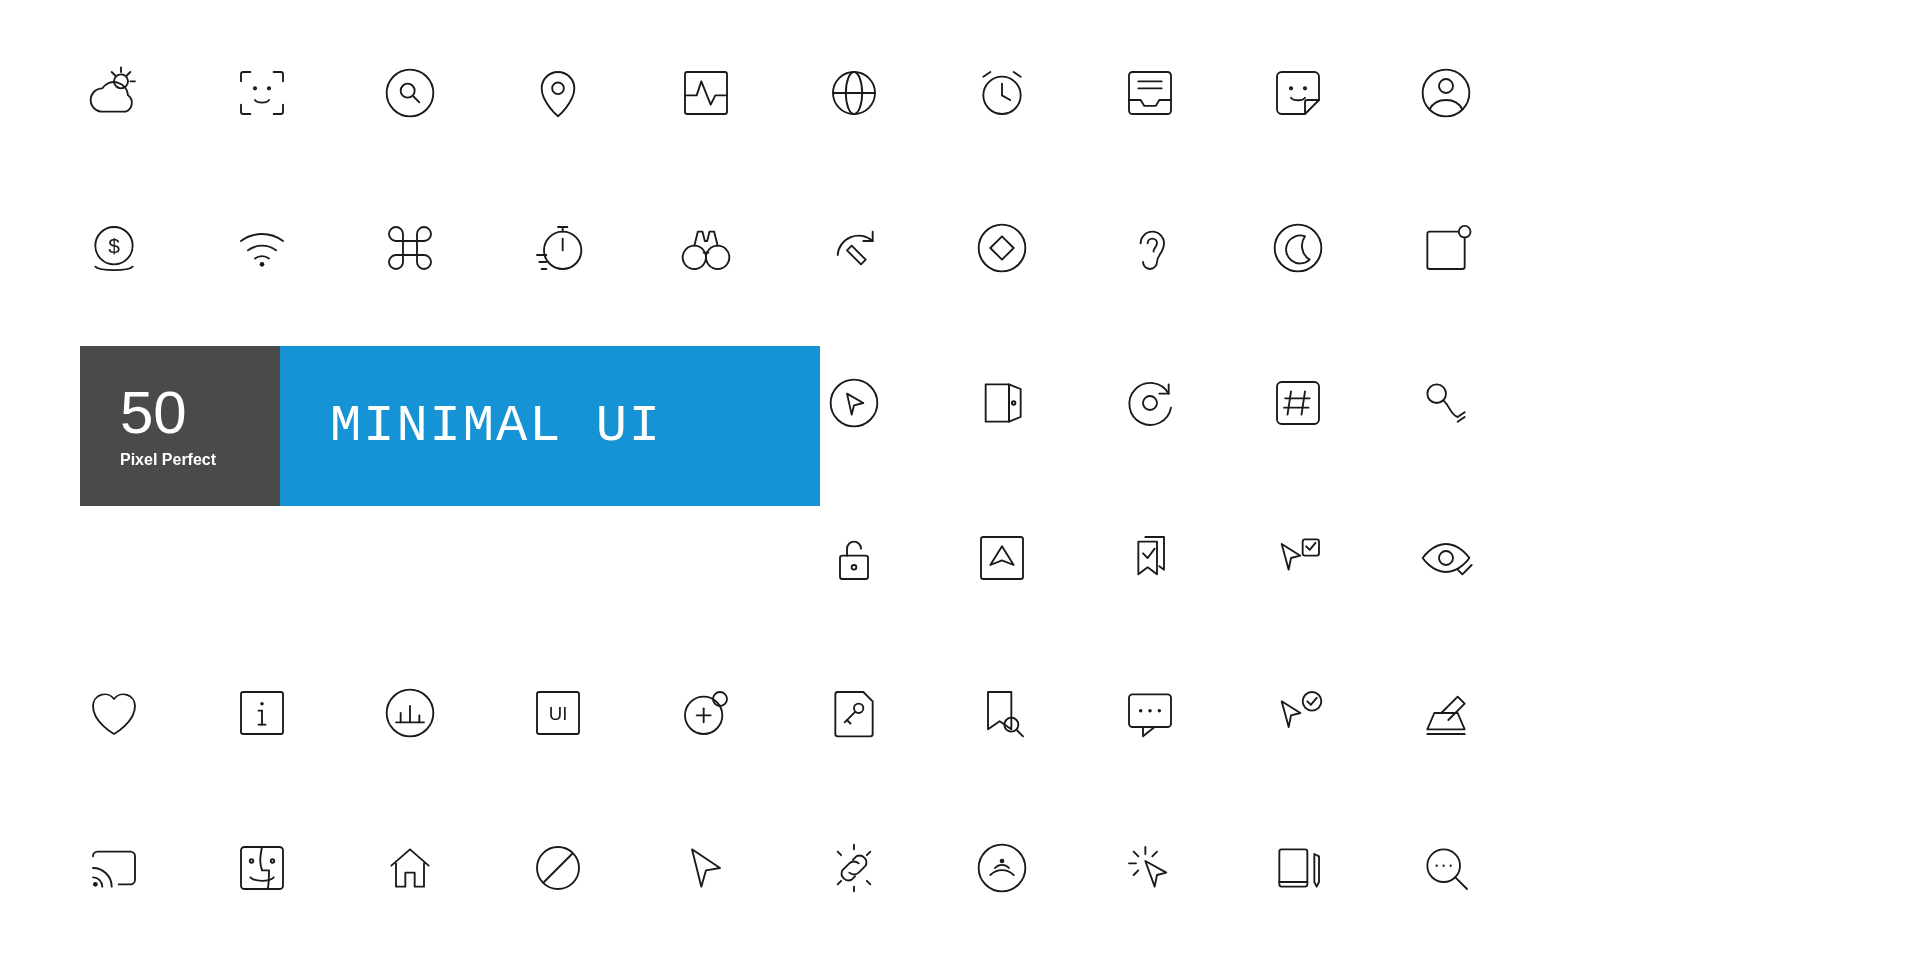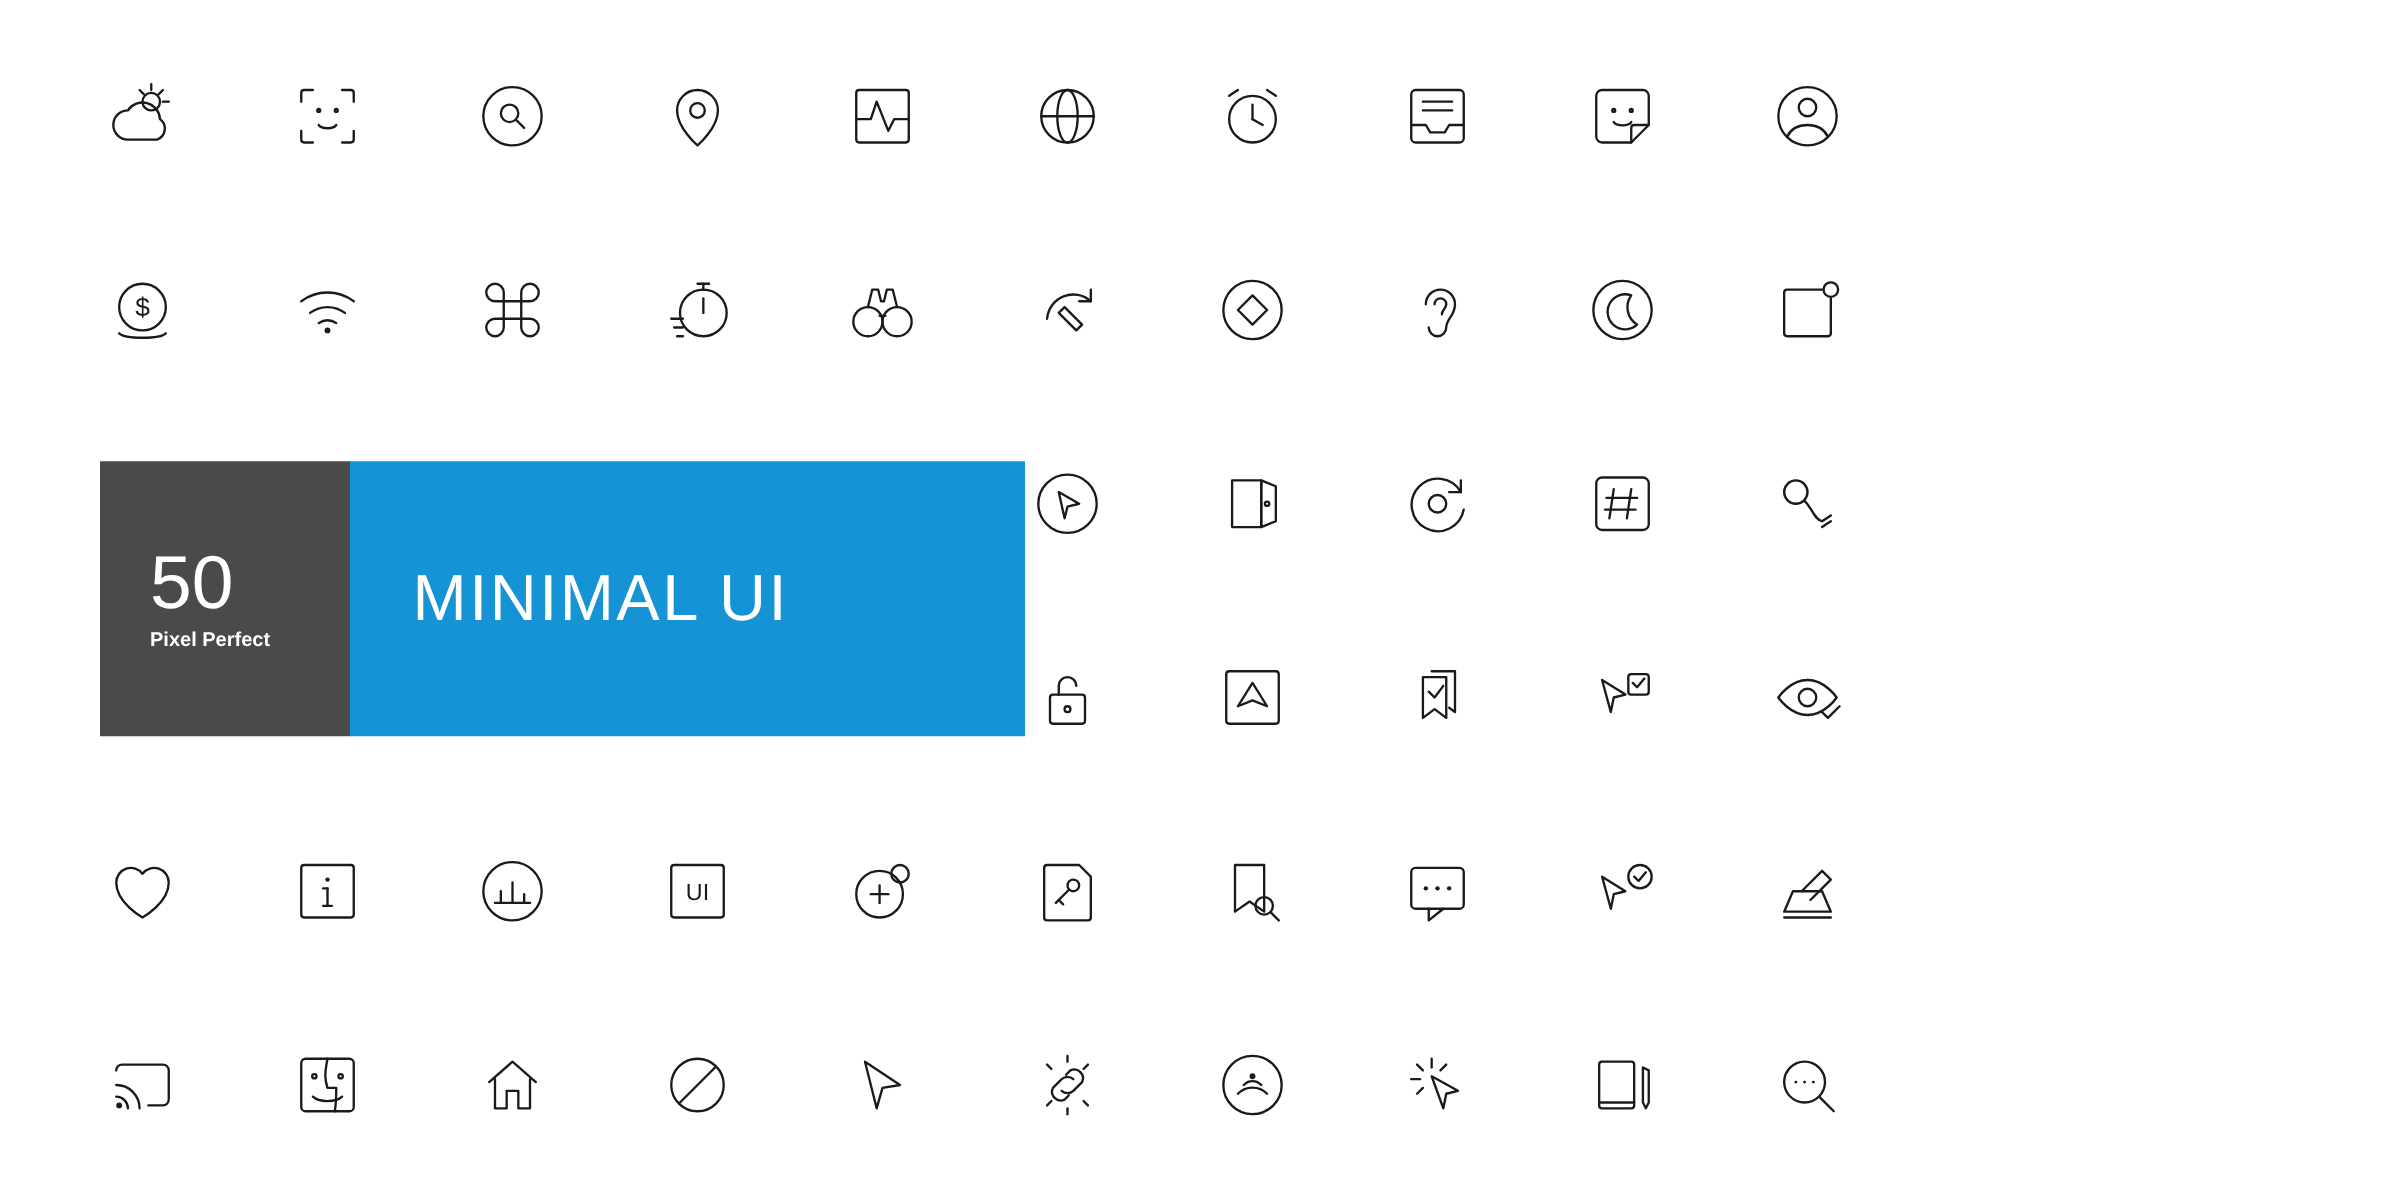--- a/index.html
+++ b/index.html
@@ -39,22 +39,22 @@
     stroke-width: 1.6;
     fill: none;
     stroke-linecap: round;
     stroke-linejoin: round;
     overflow: visible;
   }
   
   .badge {
     position: absolute;
     left: 80px;
-    top: 369px;
-    height: 220px;
+    top: 346px;
+    height: 160px;
     display: flex;
     z-index: 5;
   }
   .badge-left {
     background: #4a4a4a;
     color: #fff;
     width: 200px;
     display: flex;
     flex-direction: column;
     justify-content: center;
@@ -73,20 +73,21 @@
   .badge-right {
     background: #1593d4;
     color: #fff;
     width: 540px;
     display: flex;
     align-items: center;
     padding-left: 50px;
     font-size: 52px;
     font-weight: 300;
     letter-spacing: 2px;
+    font-family: Liberation Mono, monospace;
   }
   .hidden-under-badge { visibility: hidden; }
 </style>
 </head>
 <body>
 
 <div class="badge">
   <div class="badge-left">
     <div class="badge-count">50</div>
     <div class="badge-sub">Pixel Perfect</div>

